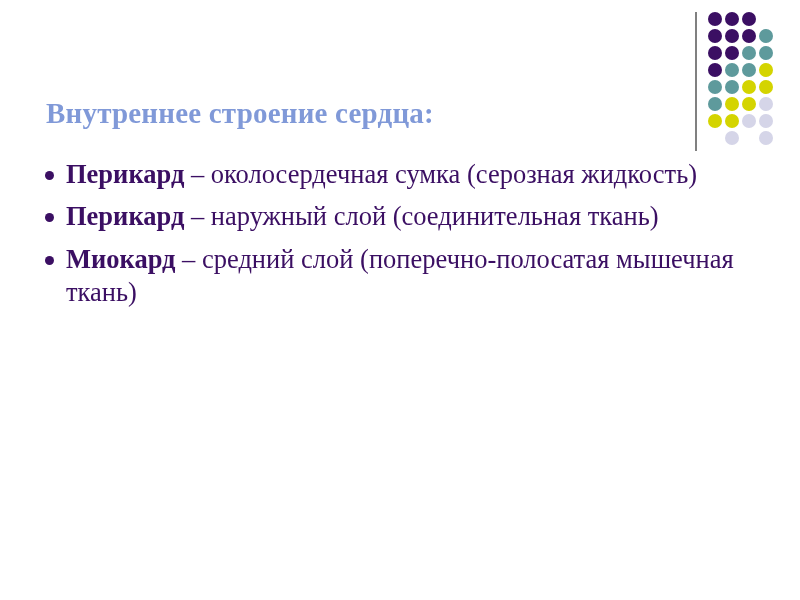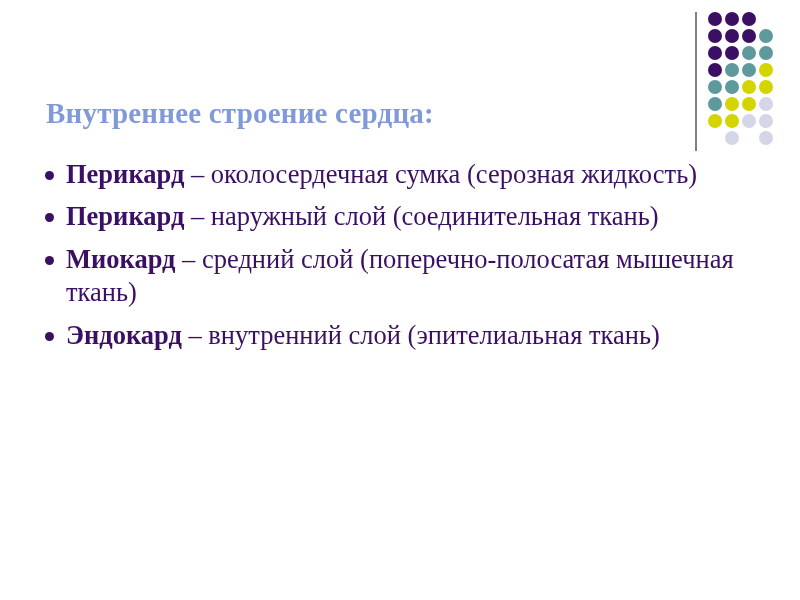--- a/index.html
+++ b/index.html
@@ -145,16 +145,15 @@
         <div class="deco-dot" style="left: 51px; top: 119px; background: rgb(213, 213, 232);"></div>
       </div>
   </div>
 
   <h1 id="title" style="color: rgb(128, 153, 216);">Внутреннее строение сердца:</h1>
 
   <ul id="body-list" style="color: rgb(59, 15, 99);">
       <li class="bullet-item"><span class="bullet-marker"></span><span class="bullet-term">Перикард</span><span class="bullet-rest"> – околосердечная сумка (серозная жидкость)</span></li>
       <li class="bullet-item"><span class="bullet-marker"></span><span class="bullet-term">Перикард</span><span class="bullet-rest"> – наружный слой (соединительная ткань)</span></li>
       <li class="bullet-item"><span class="bullet-marker"></span><span class="bullet-term">Миокард</span><span class="bullet-rest"> – средний слой (поперечно-полосатая мышечная ткань)</span></li>
-      <li class="bullet-item"><span class="bullet-marker"></span><span class="bullet-term">Эндокард</span><span class="bullet-rest"> – внутренний слой (эпителиальная ткань)</span></li>
     </ul>
 
 </div>
 
 </body></html>

